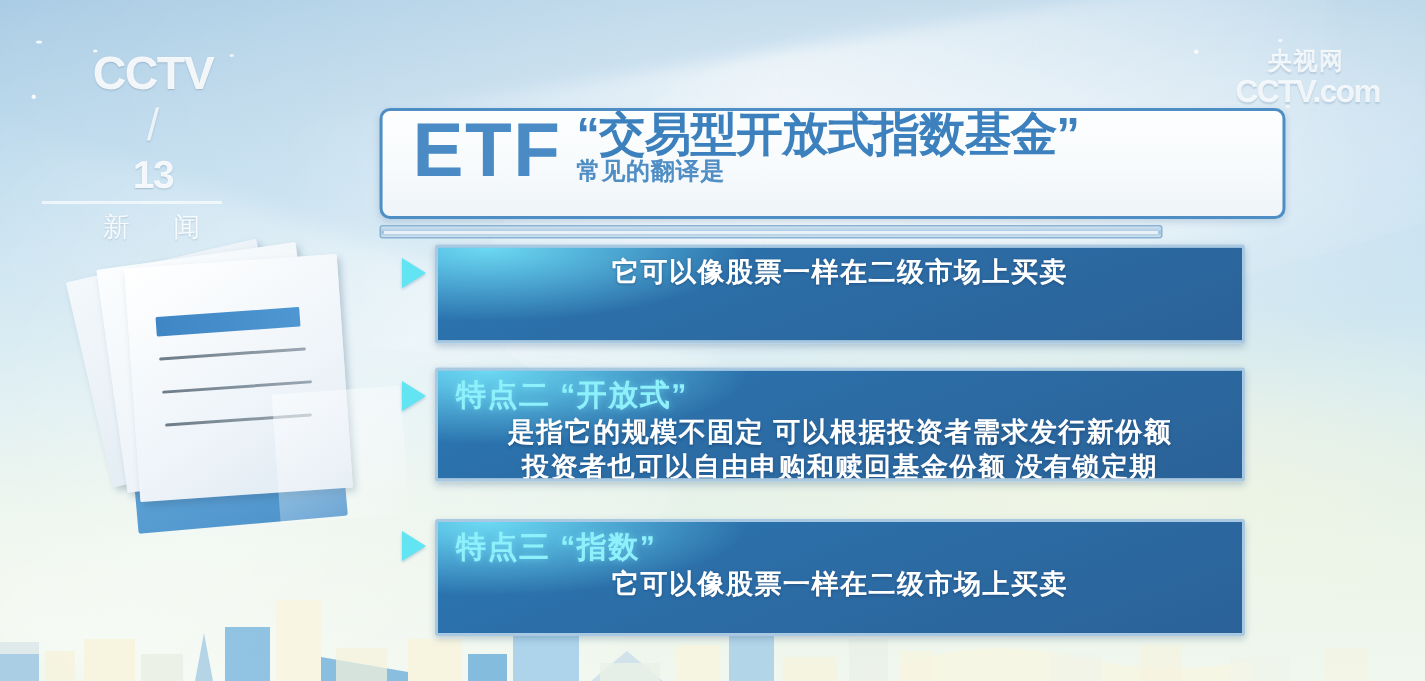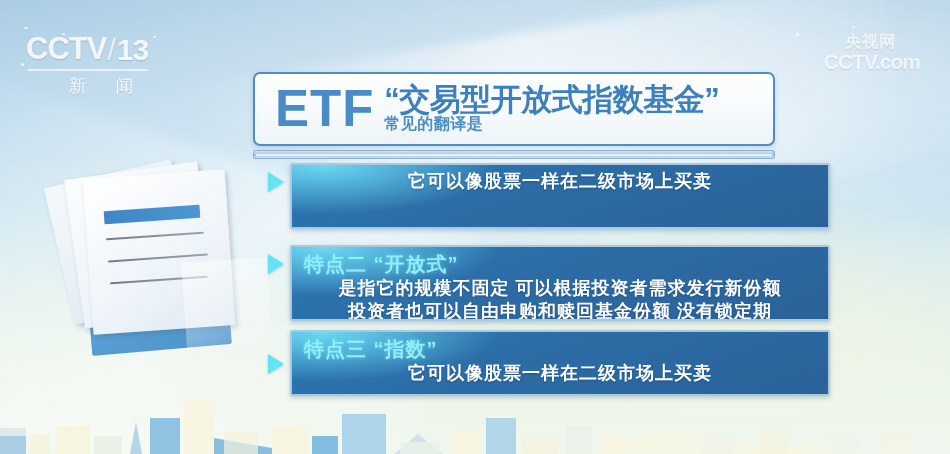--- a/index.html
+++ b/index.html
@@ -70,34 +70,35 @@
     opacity: .85;
   }
 
   
   #cctv-logo {
     position: absolute;
     left: 26px; top: 31px;
     width: 152px;
   }
   #cctv-logo .row1 {
-    display: flex; align-items: flex-end;
+    display: flex; align-items: center;
     font-size: 31px;
     font-weight: bold;
     letter-spacing: -1px;
     color: rgba(255,255,255,.88);
     text-shadow: 0 1px 1px rgba(120,150,180,.5);
+    flex-direction: column;
   }
   #cctv-logo .slash {
     font-size: 30px; font-weight: 300;
     color: rgba(255,255,255,.8);
     margin: 0 2px 0 1px;
   }
   #cctv-logo .num {
-    font-size: 30px; font-weight: bold;
+    font-size: 26px; font-weight: bold;
     color: rgba(255,255,255,.88);
   }
   #cctv-logo .rule {
     height: 2px;
     background: rgba(255,255,255,.65);
     margin: 2px 0 3px 2px;
     width: 120px;
   }
   #cctv-logo .row2 {
     font-size: 18px;
@@ -197,28 +198,28 @@
     position: absolute;
     left: 0; bottom: 0;
     width: 950px; height: 62px;
     pointer-events: none;
   }
 
   
   #title-panel {
     position: absolute;
     left: 253px; top: 72px;
-    width: 522px; height: 74px;
+    width: 604px; height: 74px;
     background: linear-gradient(180deg, #fdfefe 0%, #f7fafc 55%, #eef4f8 100%);
     border: 2px solid #4e8ec4;
     border-radius: 7px;
     box-shadow: 0 2px 5px rgba(70,110,150,.22);
     display: flex;
-    align-items: flex-end;
-    padding: 0 8px 10px 20px;
+    align-items: flex-start;
+    padding: 0 8px 0 20px;
     overflow: hidden;
   }
   #etf-word {
     font-size: 51px;
     font-weight: bold;
     color: #4a8bc6;
     letter-spacing: 1px;
     line-height: 1;
     margin-right: 10px;
     flex: 0 0 auto;
@@ -295,21 +296,21 @@
     font-weight: bold;
     color: #ffffff;
     letter-spacing: 1px;
     line-height: 1.3;
     text-align: center;
     white-space: nowrap;
     text-shadow: 0 1px 2px rgba(20,55,95,.45);
   }
   #feature-1 { top: 163px; height: 66px; }
   #feature-2 { top: 245px; height: 76px; }
-  #feature-3 { top: 330px; height: 66px; }
+  #feature-3 { top: 346px; height: 78px; }
   #arrow-1 { top: 172px; }
   #arrow-2 { top: 254px; }
   #arrow-3 { top: 354px; }
 </style>
 </head>
 <body>
 
 <div id="stage">
 
   <div class="sweep sweep-1"></div>

